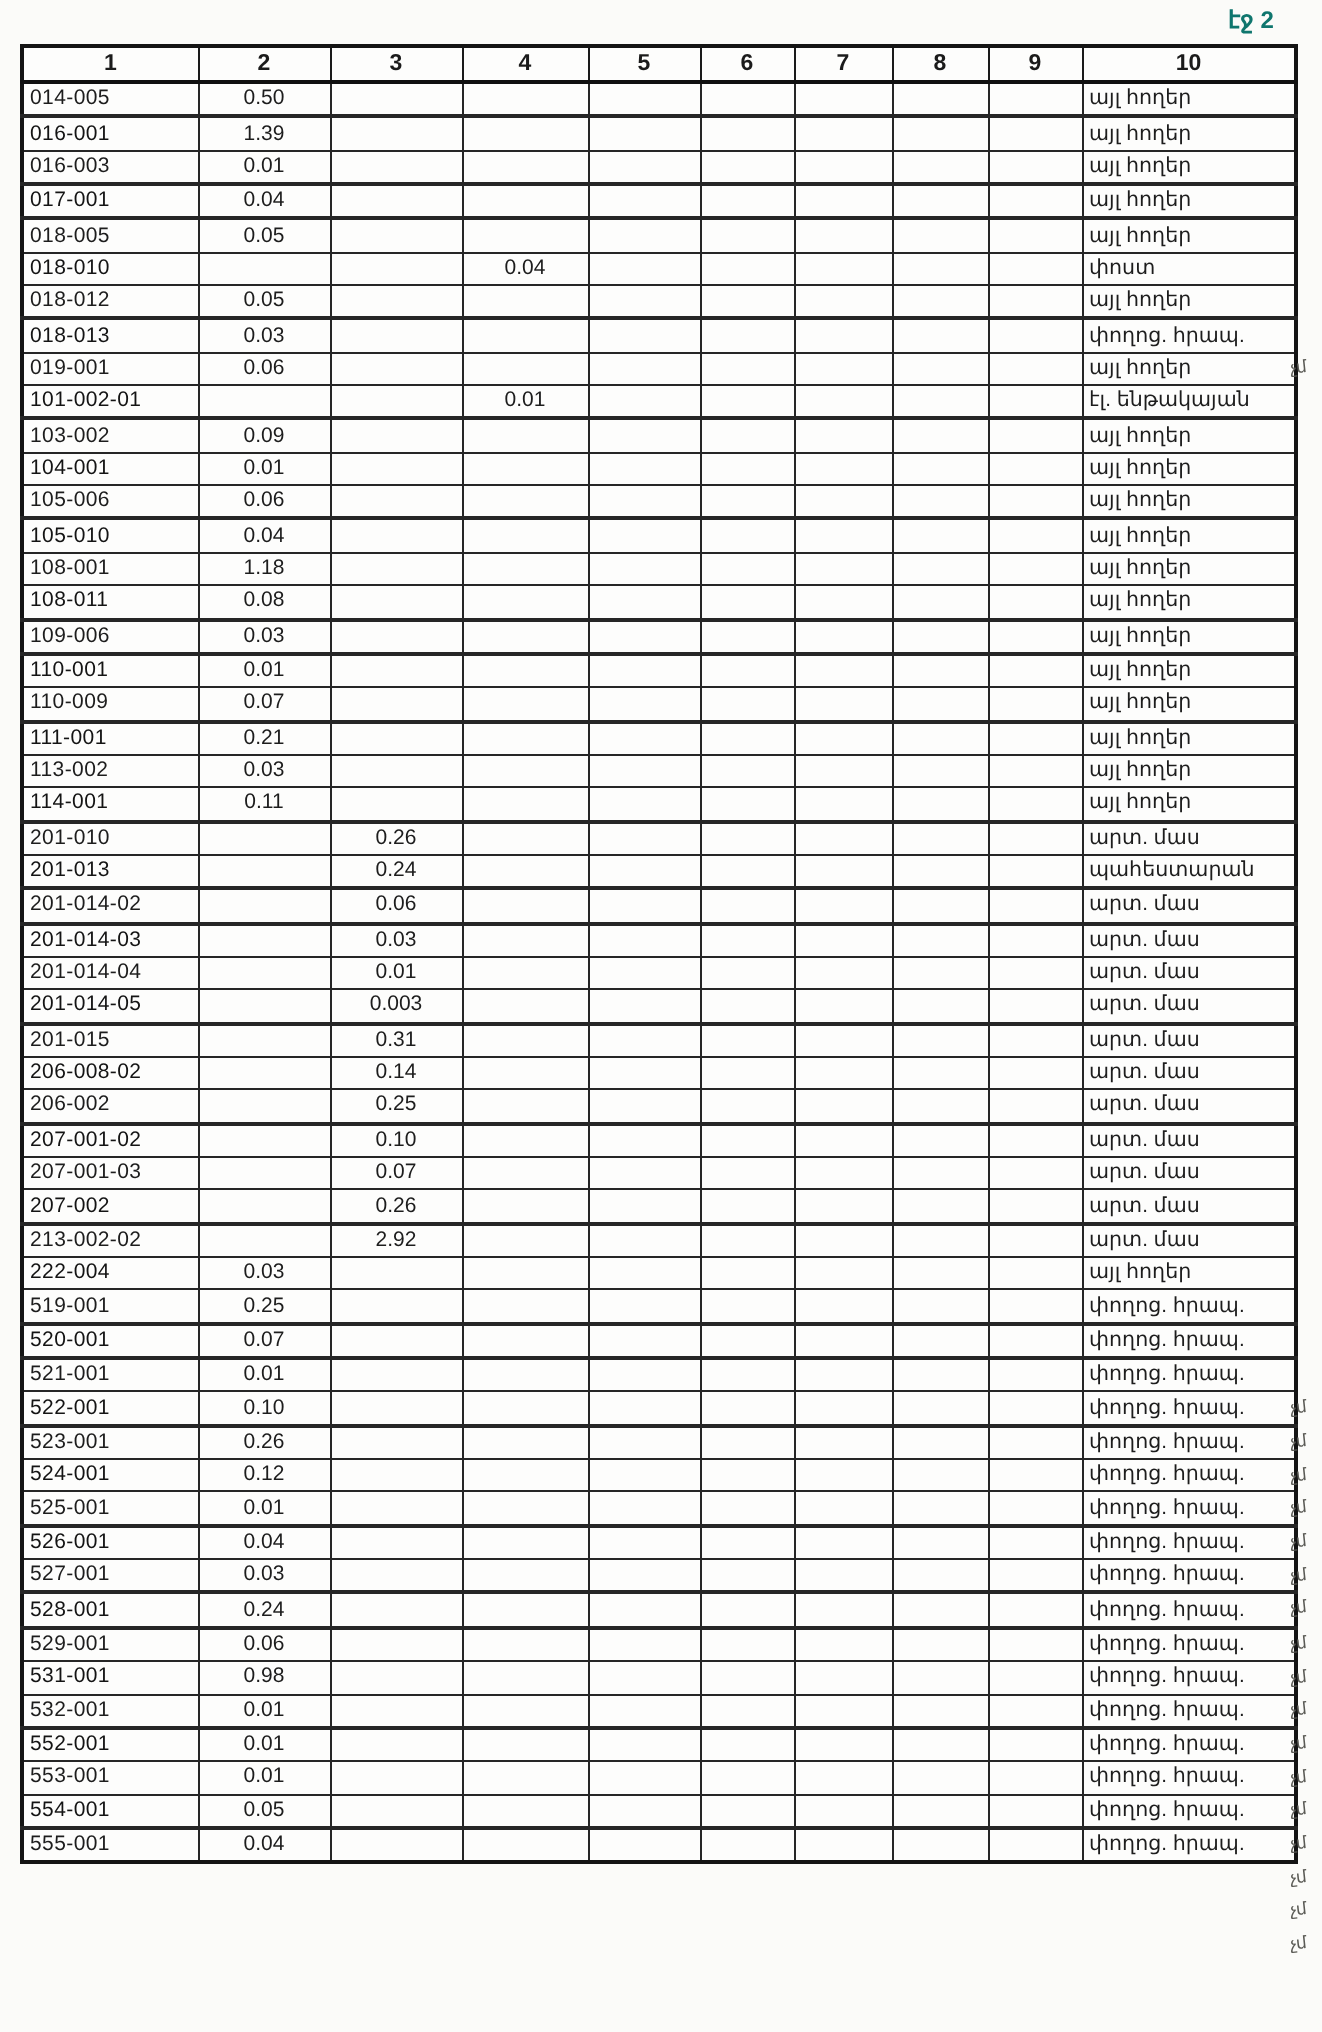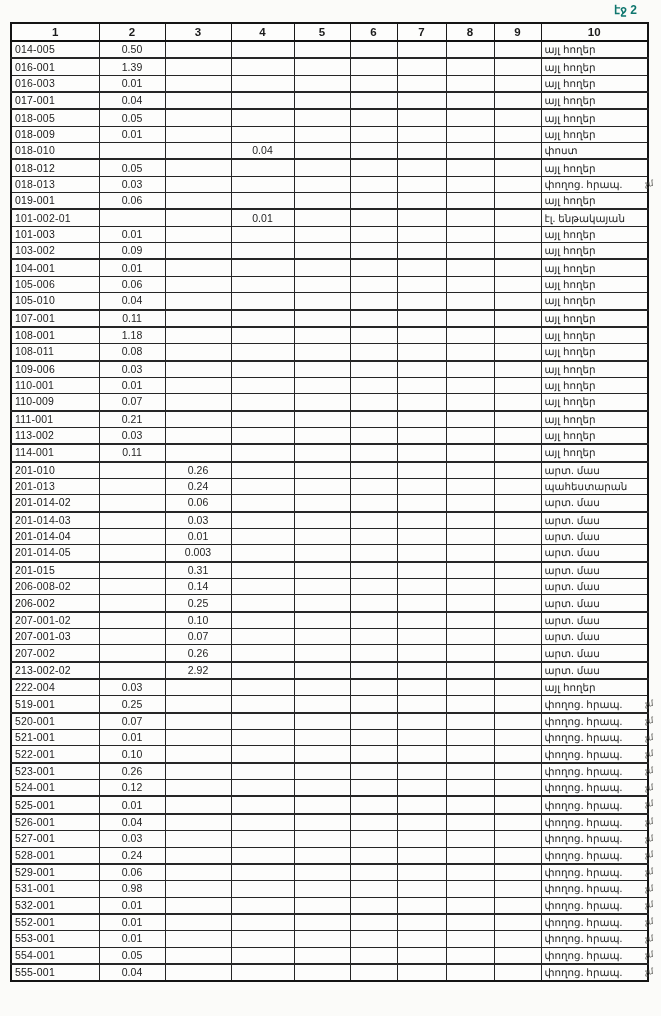--- a/index.html
+++ b/index.html
@@ -132,32 +132,20 @@
         <td class="c3"></td>
         <td class="c4"></td>
         <td class="c5"></td>
         <td class="c6"></td>
         <td class="c7"></td>
         <td class="c8"></td>
         <td class="c9"></td>
         <td class="c10">այլ հողեր</td>
       </tr>
       <tr>
-        <td class="c1">018-009</td>
-        <td class="c2">0.01</td>
-        <td class="c3"></td>
-        <td class="c4"></td>
-        <td class="c5"></td>
-        <td class="c6"></td>
-        <td class="c7"></td>
-        <td class="c8"></td>
-        <td class="c9"></td>
-        <td class="c10">այլ հողեր</td>
-      </tr>
-      <tr>
         <td class="c1">018-010</td>
         <td class="c2"></td>
         <td class="c3"></td>
         <td class="c4">0.04</td>
         <td class="c5"></td>
         <td class="c6"></td>
         <td class="c7"></td>
         <td class="c8"></td>
         <td class="c9"></td>
         <td class="c10">փոստ</td>
@@ -204,32 +192,20 @@
         <td class="c3"></td>
         <td class="c4">0.01</td>
         <td class="c5"></td>
         <td class="c6"></td>
         <td class="c7"></td>
         <td class="c8"></td>
         <td class="c9"></td>
         <td class="c10">էլ. ենթակայան</td>
       </tr>
       <tr>
-        <td class="c1">101-003</td>
-        <td class="c2">0.01</td>
-        <td class="c3"></td>
-        <td class="c4"></td>
-        <td class="c5"></td>
-        <td class="c6"></td>
-        <td class="c7"></td>
-        <td class="c8"></td>
-        <td class="c9"></td>
-        <td class="c10">այլ հողեր</td>
-      </tr>
-      <tr>
         <td class="c1">103-002</td>
         <td class="c2">0.09</td>
         <td class="c3"></td>
         <td class="c4"></td>
         <td class="c5"></td>
         <td class="c6"></td>
         <td class="c7"></td>
         <td class="c8"></td>
         <td class="c9"></td>
         <td class="c10">այլ հողեր</td>
@@ -254,32 +230,20 @@
         <td class="c5"></td>
         <td class="c6"></td>
         <td class="c7"></td>
         <td class="c8"></td>
         <td class="c9"></td>
         <td class="c10">այլ հողեր</td>
       </tr>
       <tr>
         <td class="c1">105-010</td>
         <td class="c2">0.04</td>
-        <td class="c3"></td>
-        <td class="c4"></td>
-        <td class="c5"></td>
-        <td class="c6"></td>
-        <td class="c7"></td>
-        <td class="c8"></td>
-        <td class="c9"></td>
-        <td class="c10">այլ հողեր</td>
-      </tr>
-      <tr>
-        <td class="c1">107-001</td>
-        <td class="c2">0.11</td>
         <td class="c3"></td>
         <td class="c4"></td>
         <td class="c5"></td>
         <td class="c6"></td>
         <td class="c7"></td>
         <td class="c8"></td>
         <td class="c9"></td>
         <td class="c10">այլ հողեր</td>
       </tr>
       <tr>

